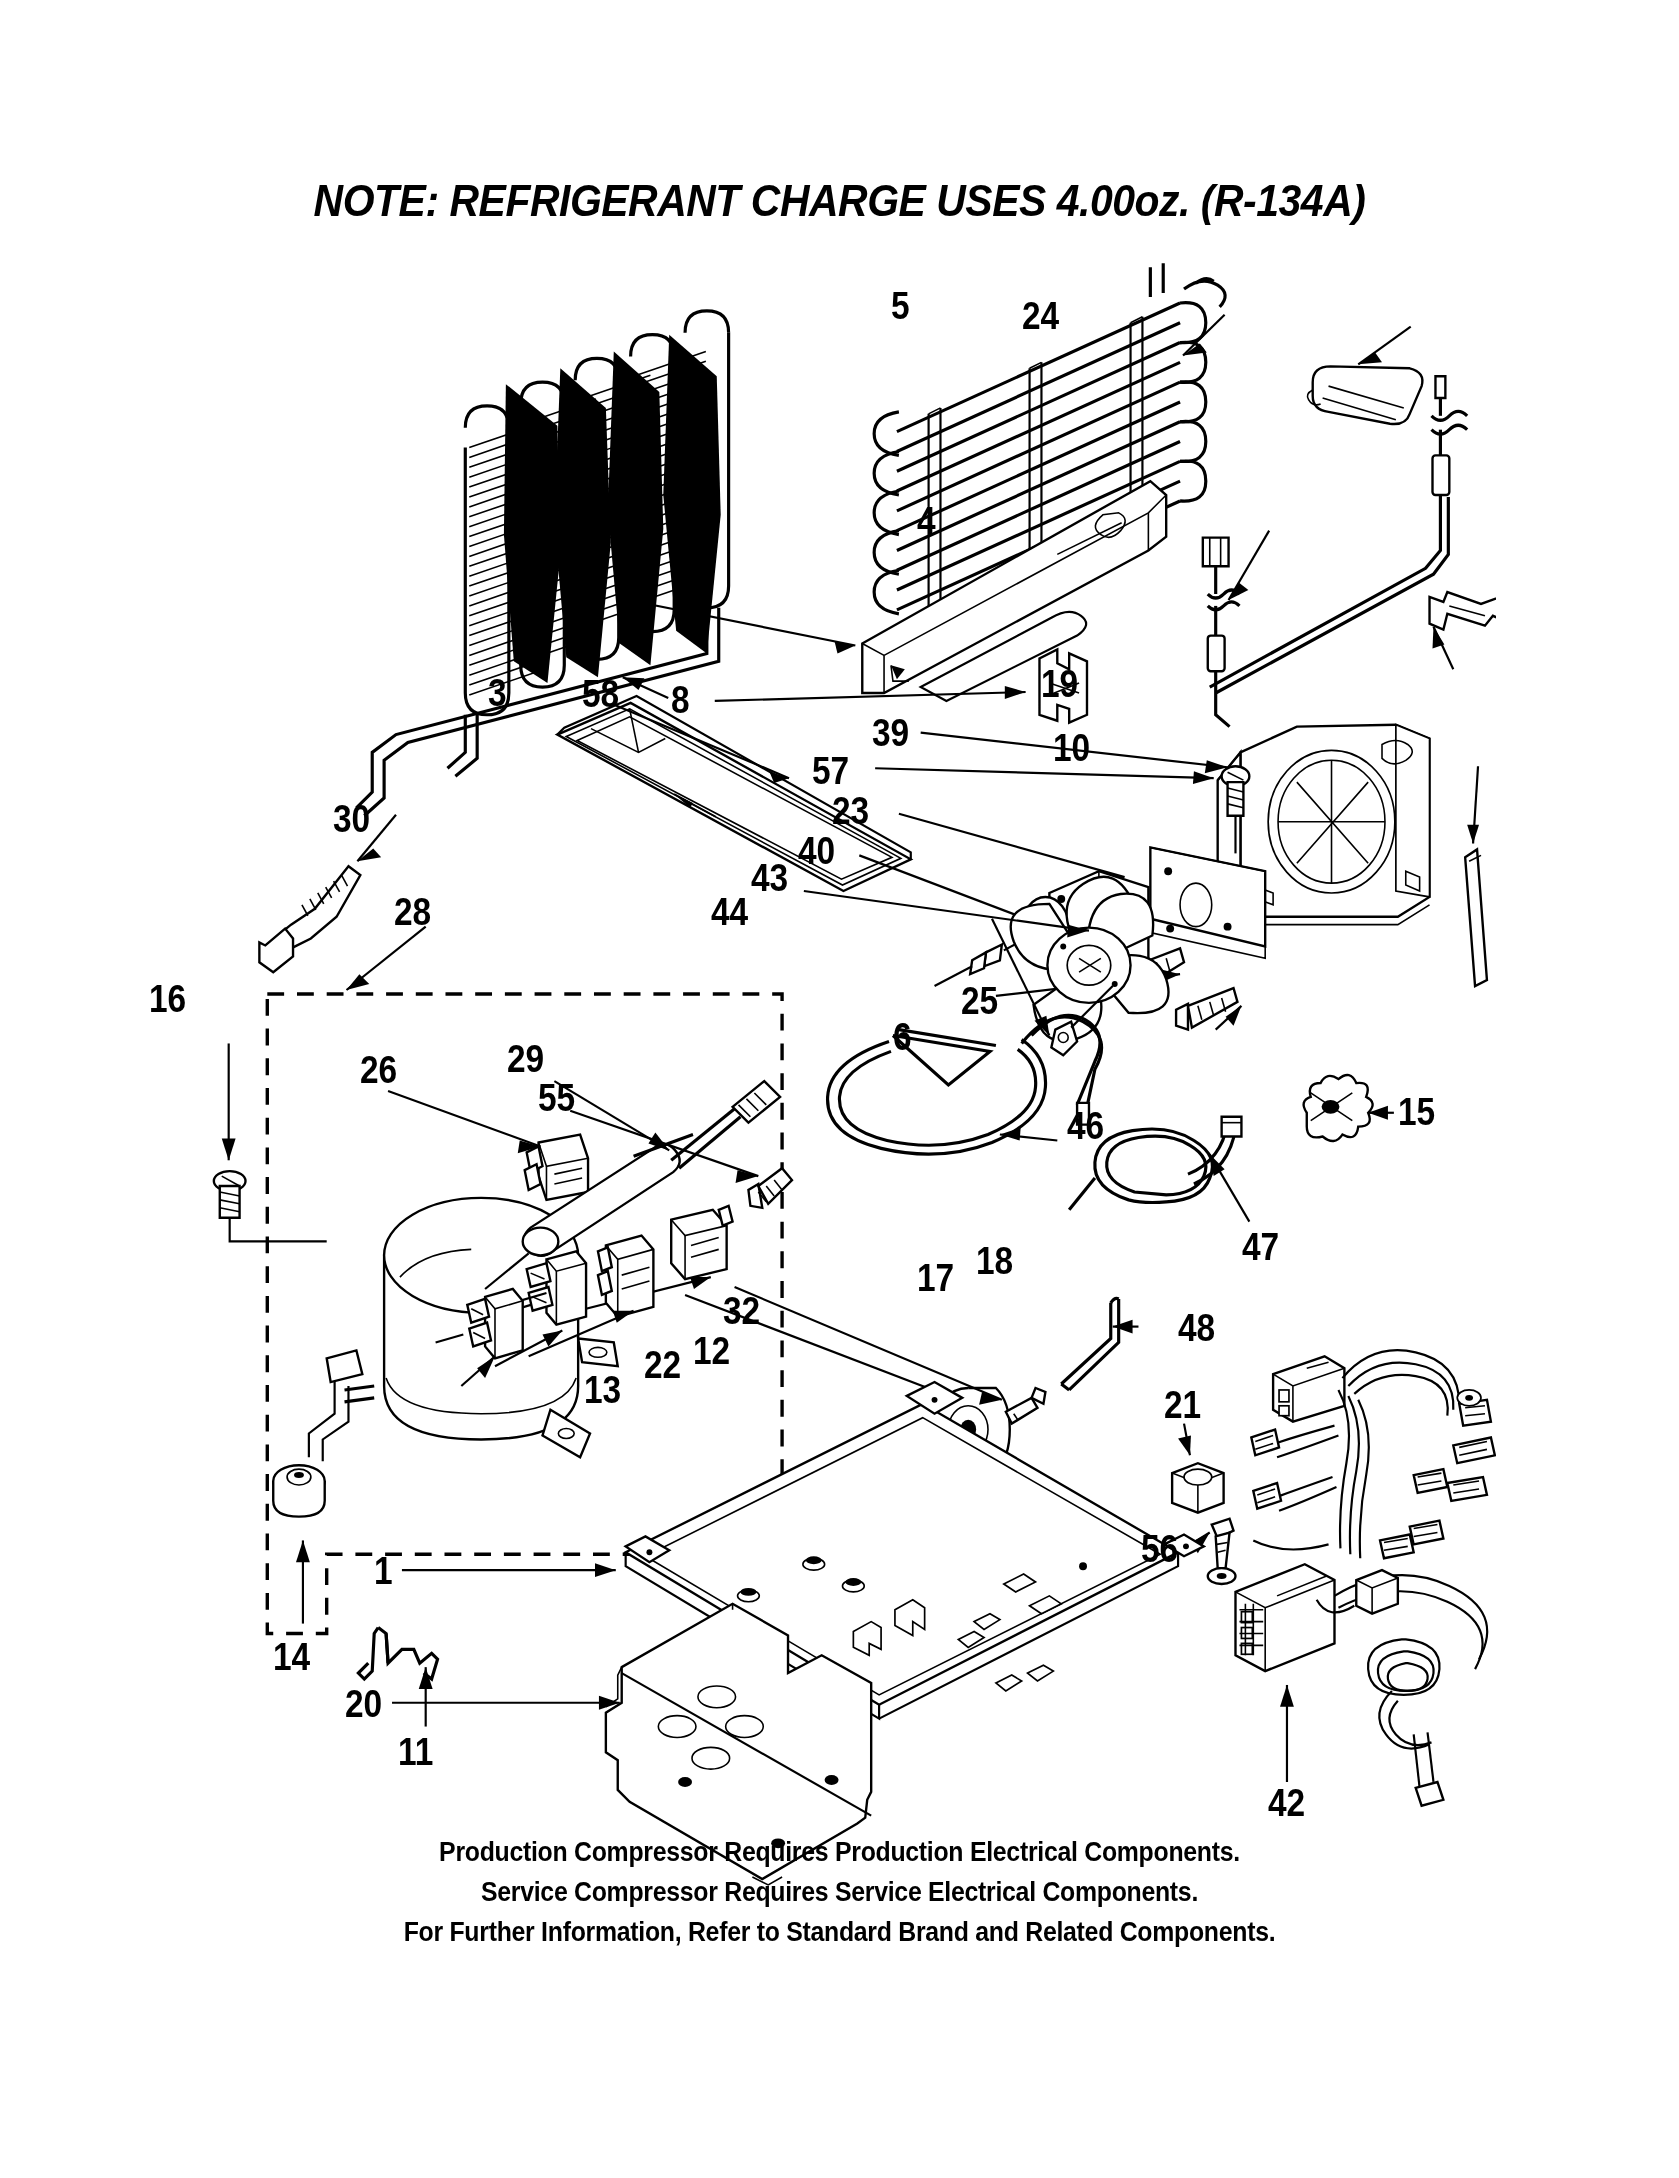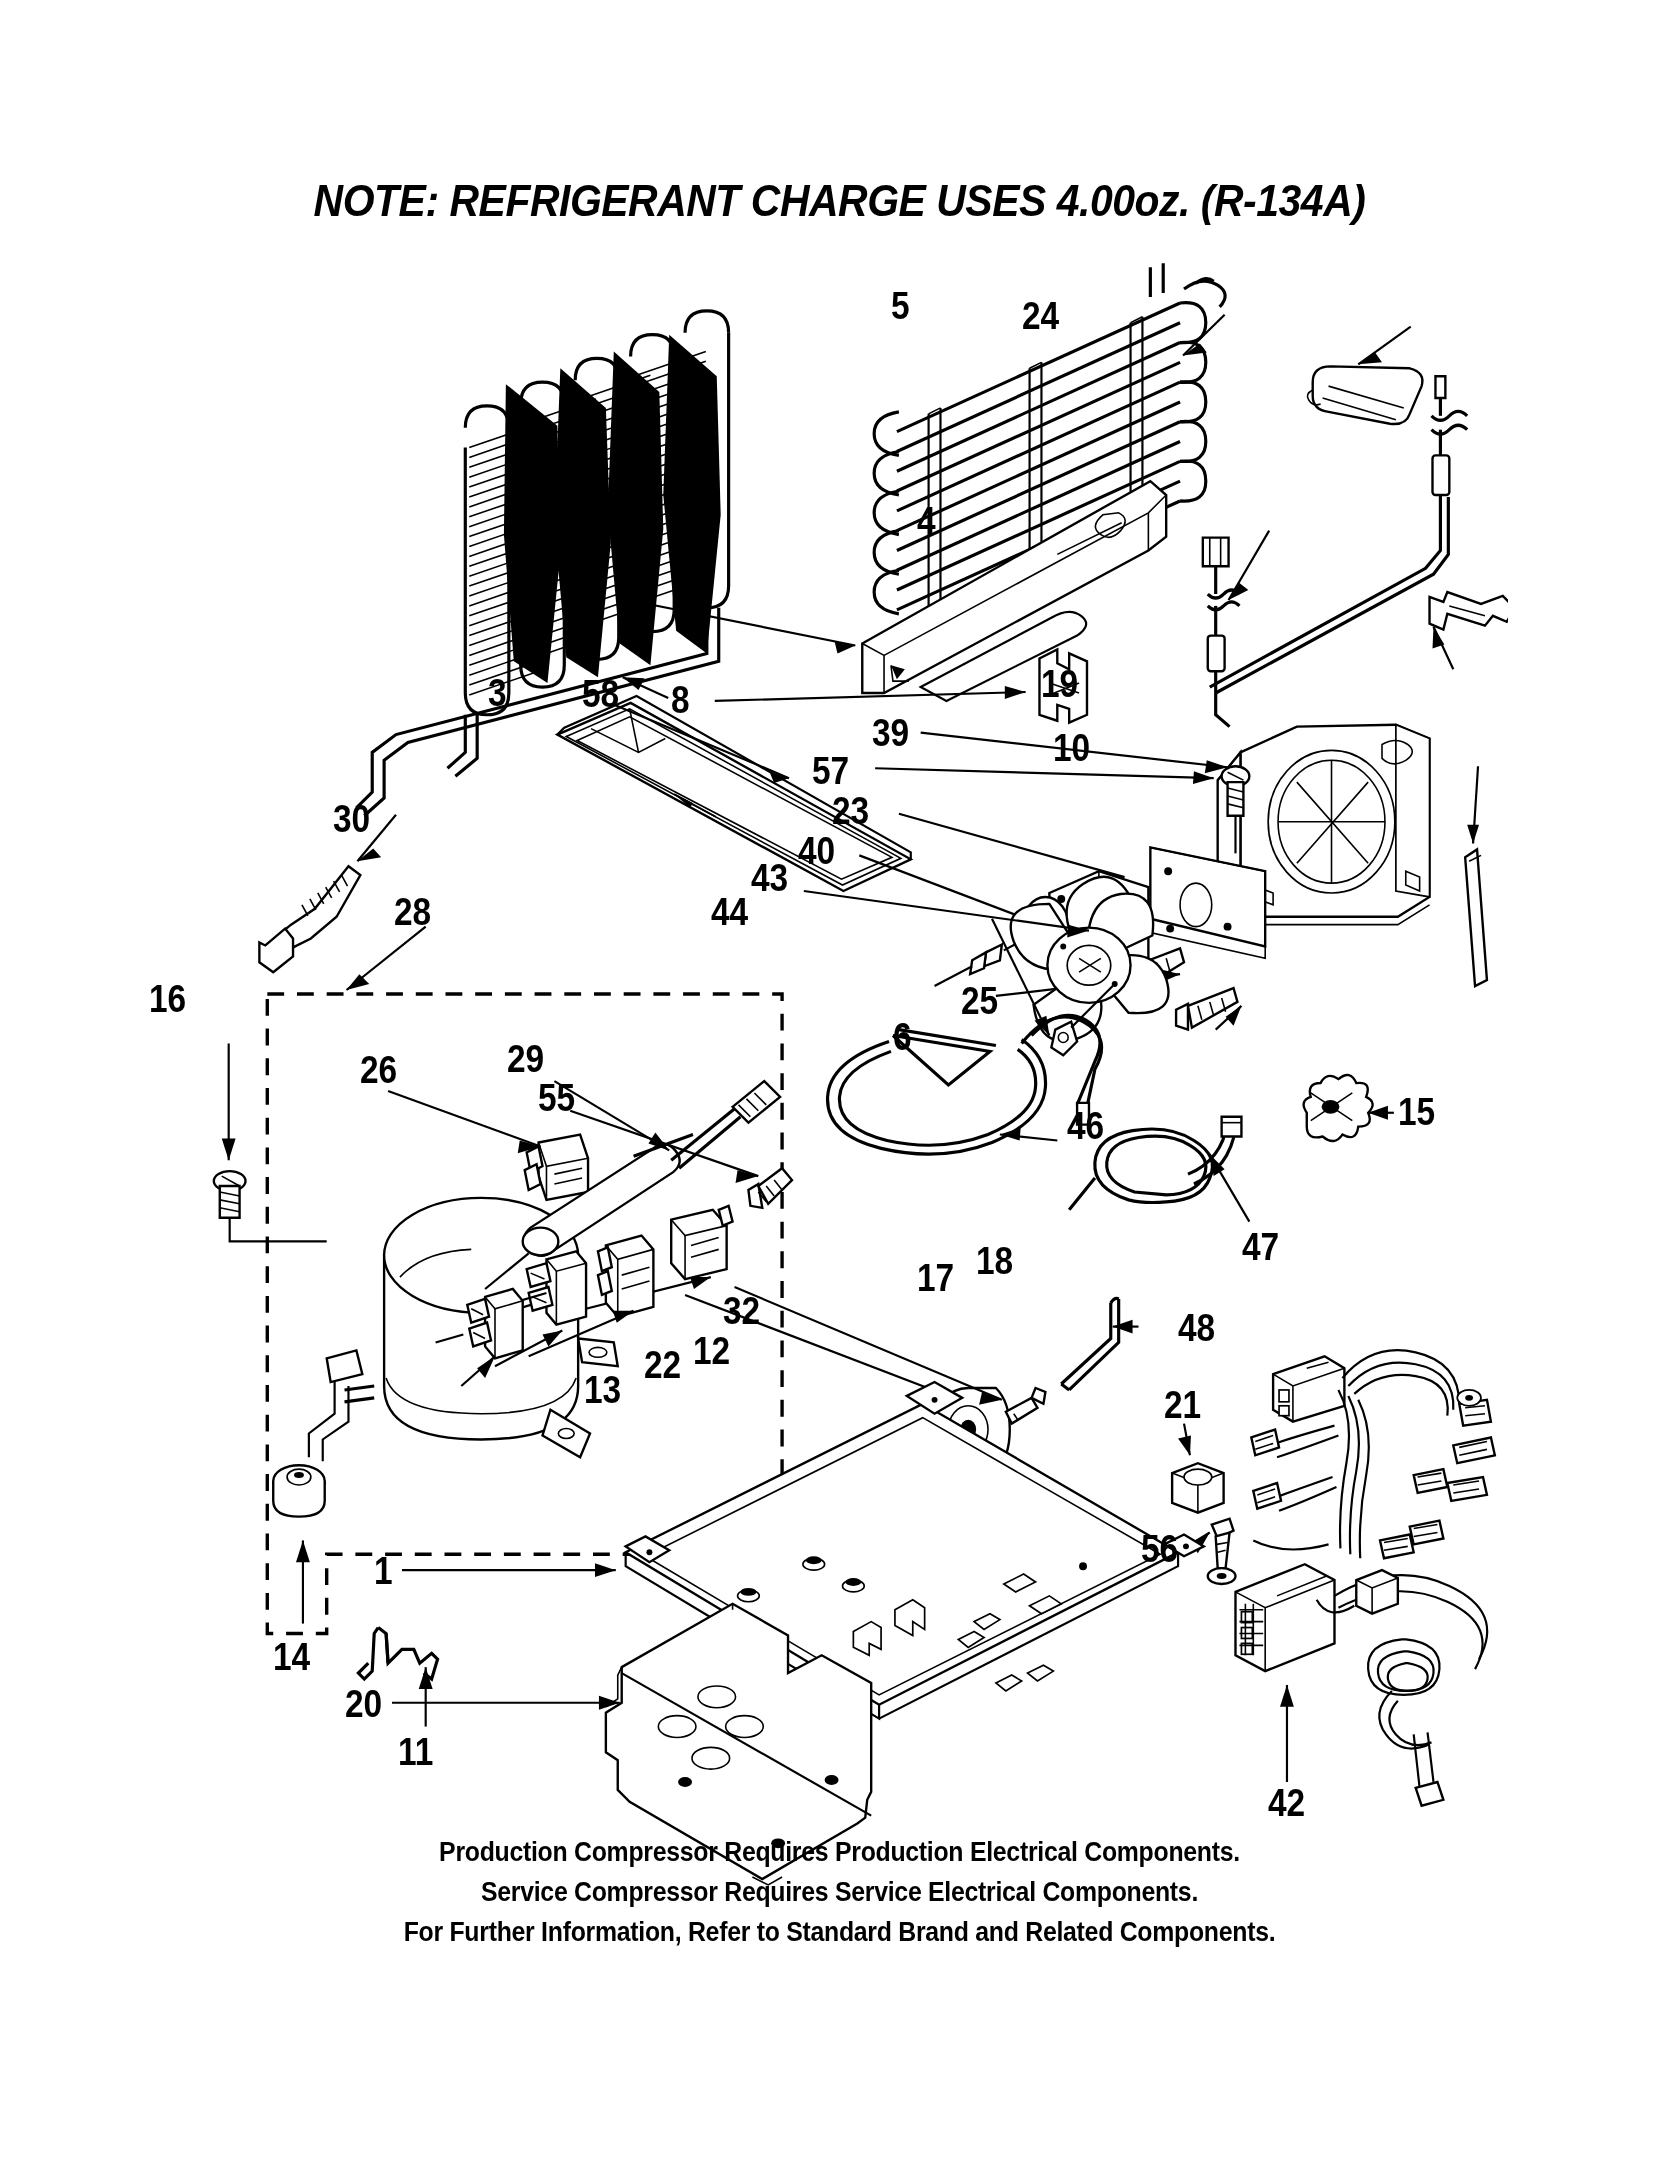--- a/index.html
+++ b/index.html
@@ -1,18 +1,18 @@
 <!DOCTYPE html>
 <html><head>
 <meta charset="utf-8">
 <style>
   html,body{margin:0;padding:0;background:#ffffff;}
   body{width:1679px;height:2178px;position:relative;
        font-family:"Liberation Sans", sans-serif;color:#000;}
-  #sheet{position:absolute;left:0;top:0;width:1496px;height:2178px;overflow:hidden;background:#fff;padding-left:12px;}
+  #sheet{position:absolute;left:0;top:0;width:1496px;height:2178px;overflow:hidden;background:#fff;}
 
   .title{
     position:absolute;left:0;top:176px;width:1679px;text-align:center;
     font-family:"Liberation Sans", sans-serif;
     font-weight:bold;font-style:italic;font-size:44px;letter-spacing:-0.5px;
     transform:scaleX(0.93);transform-origin:center top;white-space:nowrap;
   }
 
   .footer{
     position:absolute;left:0;width:1679px;text-align:center;

